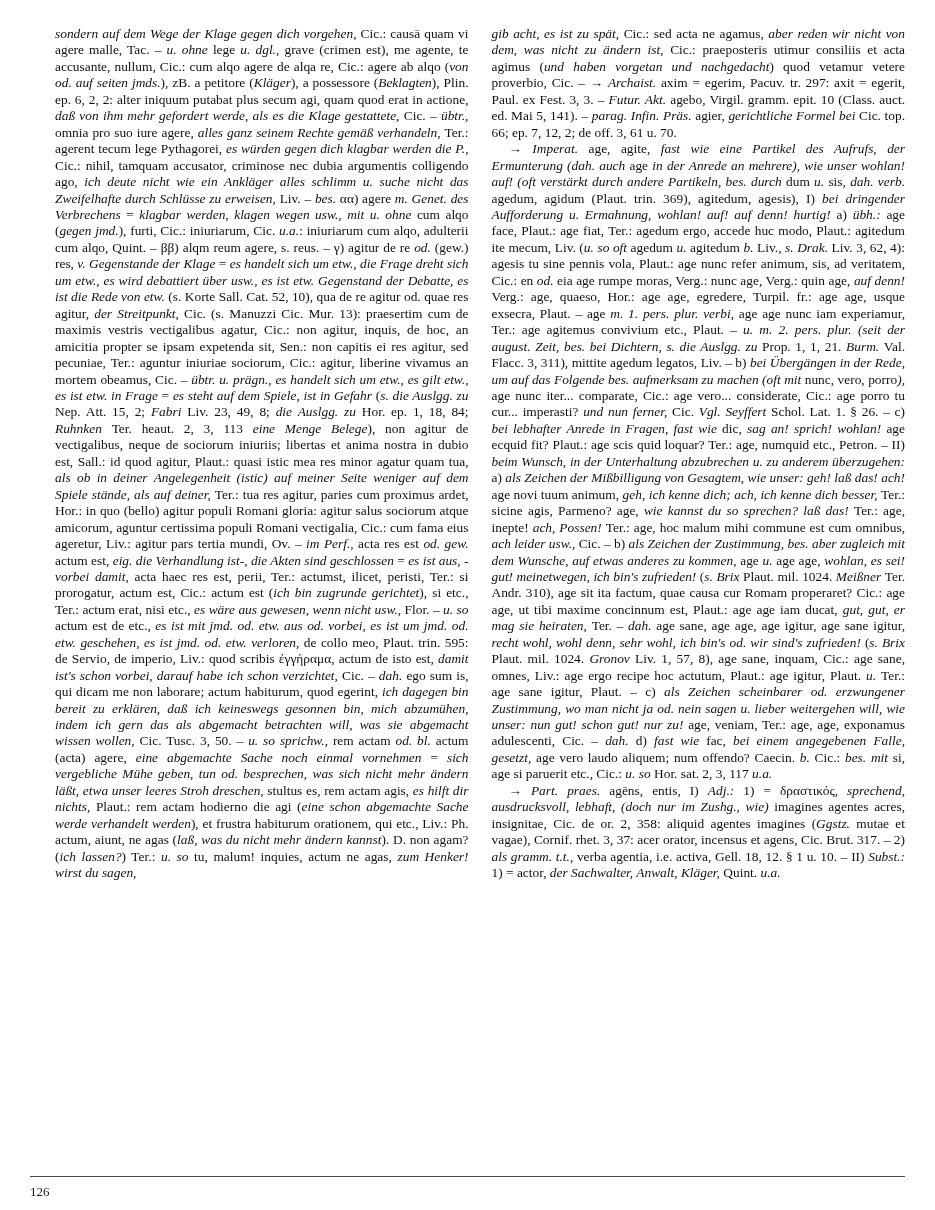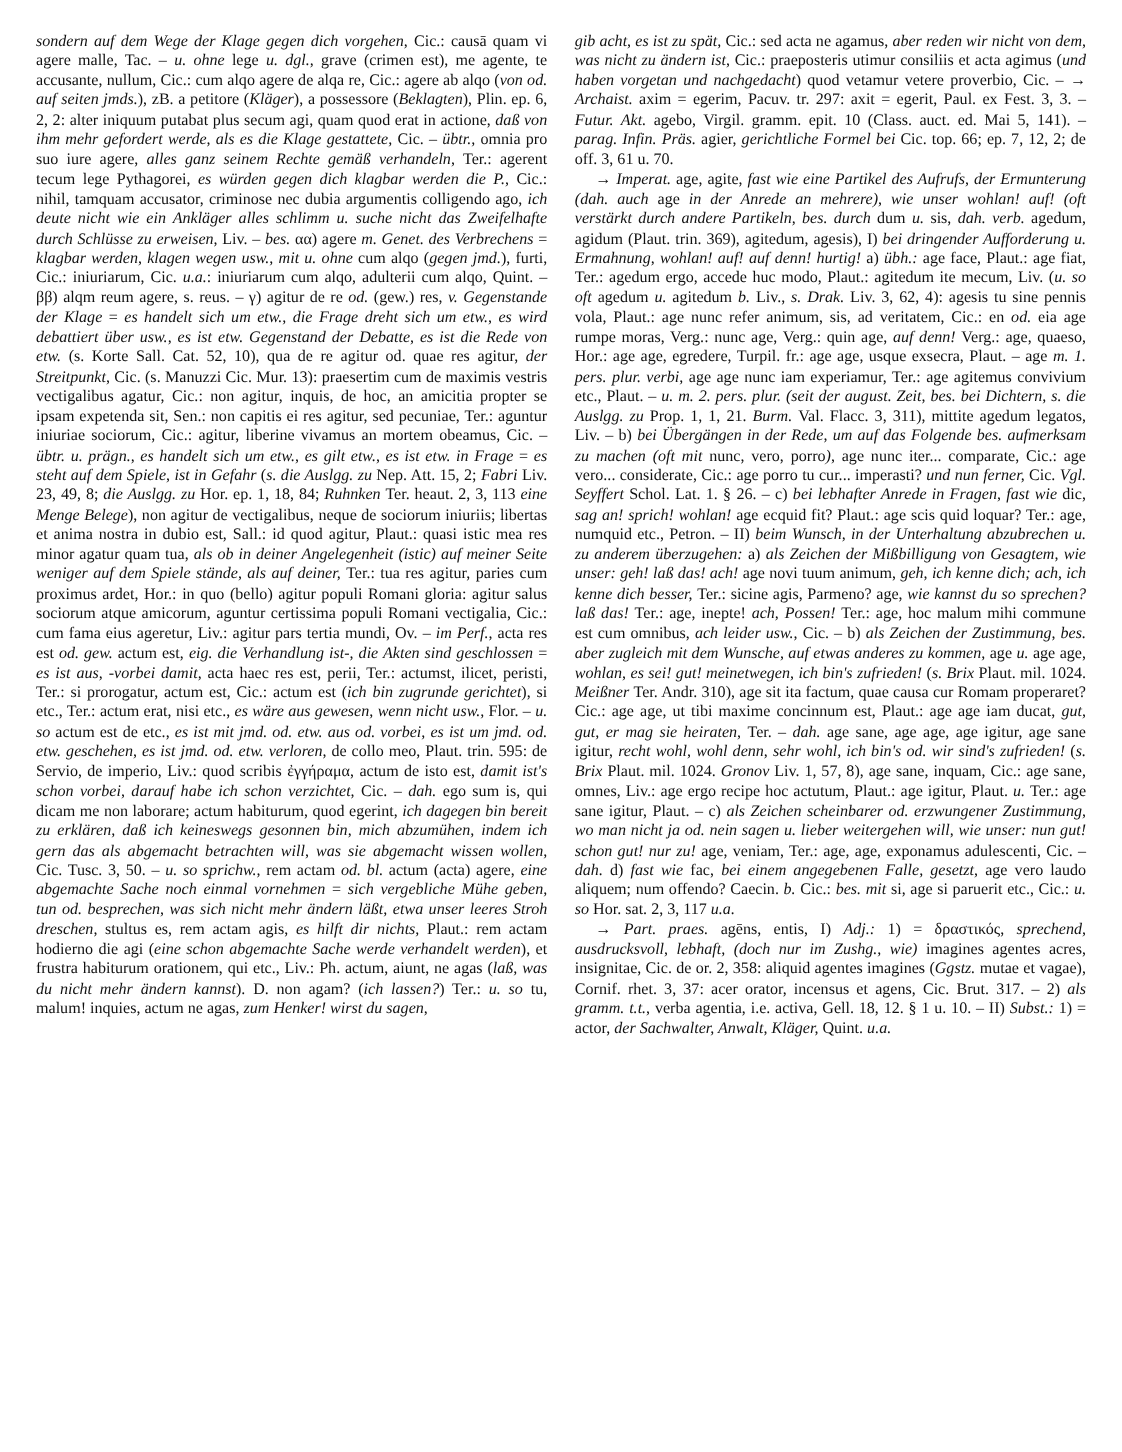--- a/index.html
+++ b/index.html
@@ -12,20 +12,21 @@
     box-sizing: border-box;
     padding: 26px 30px 52px 30px;
     overflow: hidden;
     color: #101010;
     font-family: "Liberation Serif", "DejaVu Serif", serif;
   }
   .columns {
     display: flex;
     gap: 23px;
     align-items: flex-start;
+    margin-left: 25px;
   }
   .col {
     flex: 1 1 0;
     font-size: 13.4px;
     line-height: 16.45px;
     text-align: justify;
   }
   .para { margin: 0; }
   .para.indent { text-indent: 17px; }
   .r  { font-style: normal; font-weight: 400; }
@@ -55,13 +56,17 @@
   <div class="columns">
     <div class="col">
         <p class="para"><span class="i">sondern auf dem Wege der Klage gegen dich vorgehen, </span><span class="r">Cic.: causā quam vi agere malle, Tac. – </span><span class="i">u. ohne </span><span class="r">lege </span><span class="i">u. dgl., </span><span class="r">grave (crimen est), me agente, te accusante, nullum, Cic.: cum alqo agere de alqa re, Cic.: agere ab alqo (</span><span class="i">von od. auf seiten jmds.</span><span class="r">), zB. a petitore (</span><span class="i">Kläger</span><span class="r">), a possessore (</span><span class="i">Beklagten</span><span class="r">), Plin. ep. 6, 2, 2: alter iniquum putabat plus secum agi, quam quod erat in actione, </span><span class="i">daß von ihm mehr gefordert werde, als es die Klage gestattete, </span><span class="r">Cic. – </span><span class="i">übtr., </span><span class="r">omnia pro suo iure agere, </span><span class="i">alles ganz seinem Rechte gemäß verhandeln, </span><span class="r">Ter.: agerent tecum lege Pythagorei, </span><span class="i">es würden gegen dich klagbar werden die P., </span><span class="r">Cic.: nihil, tamquam accusator, criminose nec dubia argumentis colligendo ago, </span><span class="i">ich deute nicht wie ein Ankläger alles schlimm u. suche nicht das Zweifelhafte durch Schlüsse zu erweisen, </span><span class="r">Liv. – </span><span class="i">bes. </span><span class="r">αα) agere </span><span class="i">m. Genet. des Verbrechens </span><span class="r">= </span><span class="bi">klagbar werden, klagen </span><span class="i">wegen usw., mit u. ohne </span><span class="r">cum alqo (</span><span class="i">gegen jmd.</span><span class="r">), furti, Cic.: iniuriarum, Cic. </span><span class="i">u.a.</span><span class="r">: iniuriarum cum alqo, adulterii cum alqo, Quint. – ββ) alqm reum agere, s. reus. – γ) agitur de re </span><span class="i">od. </span><span class="r">(gew.) res, </span><span class="i">v. Gegenstande der Klage </span><span class="r">= </span><span class="bi">es handelt sich um </span><span class="i">etw., </span><span class="bi">die Frage dreht sich um </span><span class="i">etw., </span><span class="bi">es wird debattiert über </span><span class="i">usw., </span><span class="bi">es ist </span><span class="i">etw. </span><span class="bi">Gegenstand der Debatte, es ist die Rede von </span><span class="i">etw. </span><span class="r">(s. Korte Sall. Cat. 52, 10), qua de re agitur od. quae res agitur, </span><span class="i">der Streitpunkt, </span><span class="r">Cic. (s. Manuzzi Cic. Mur. 13): praesertim cum de maximis vestris vectigalibus agatur, Cic.: non agitur, inquis, de hoc, an amicitia propter se ipsam expetenda sit, Sen.: non capitis ei res agitur, sed pecuniae, Ter.: aguntur iniuriae sociorum, Cic.: agitur, liberine vivamus an mortem obeamus, Cic. – </span><span class="i">übtr. u. prägn., </span><span class="bi">es handelt sich um </span><span class="i">etw., </span><span class="bi">es gilt </span><span class="i">etw., </span><span class="bi">es ist </span><span class="i">etw. </span><span class="bi">in Frage </span><span class="r">= </span><span class="bi">es steht auf dem Spiele, ist in Gefahr </span><span class="r">(</span><span class="i">s. die Auslgg. zu </span><span class="r">Nep. Att. 15, 2; </span><span class="i">Fabri </span><span class="r">Liv. 23, 49, 8; </span><span class="i">die Auslgg. zu </span><span class="r">Hor. ep. 1, 18, 84; </span><span class="i">Ruhnken </span><span class="r">Ter. heaut. 2, 3, 113 </span><span class="i">eine Menge Belege</span><span class="r">), non agitur de vectigalibus, neque de sociorum iniuriis; libertas et anima nostra in dubio est, Sall.: id quod agitur, Plaut.: quasi istic mea res minor agatur quam tua, </span><span class="i">als ob in deiner Angelegenheit (istic) auf meiner Seite weniger auf dem Spiele stände, als auf deiner, </span><span class="r">Ter.: tua res agitur, paries cum proximus ardet, Hor.: in quo (bello) agitur populi Romani gloria: agitur salus sociorum atque amicorum, aguntur certissima populi Romani vectigalia, Cic.: cum fama eius ageretur, Liv.: agitur pars tertia mundi, Ov. – </span><span class="i">im Perf., </span><span class="r">acta res est </span><span class="i">od. gew. </span><span class="r">actum est, </span><span class="i">eig. die Verhandlung ist-, die Akten sind geschlossen </span><span class="r">= </span><span class="bi">es ist aus, -vorbei damit, </span><span class="r">acta haec res est, perii, Ter.: actumst, ilicet, peristi, Ter.: si prorogatur, actum est, Cic.: actum est (</span><span class="i">ich bin zugrunde gerichtet</span><span class="r">), si etc., Ter.: actum erat, nisi etc., </span><span class="i">es wäre aus gewesen, wenn nicht usw., </span><span class="r">Flor. – </span><span class="i">u. so </span><span class="r">actum est de etc., </span><span class="bi">es ist mit </span><span class="i">jmd. od. etw. </span><span class="bi">aus </span><span class="i">od. </span><span class="bi">vorbei, es ist um </span><span class="i">jmd. od. etw. </span><span class="bi">geschehen, es ist </span><span class="i">jmd. od. etw. </span><span class="bi">verloren, </span><span class="r">de collo meo, Plaut. trin. 595: de Servio, de imperio, Liv.: quod scribis ἐγγήραμα, actum de isto est, </span><span class="i">damit ist's schon vorbei, darauf habe ich schon verzichtet, </span><span class="r">Cic. – </span><span class="i">dah. </span><span class="r">ego sum is, qui dicam me non laborare; actum habiturum, quod egerint, </span><span class="i">ich dagegen bin bereit zu erklären, daß ich keineswegs gesonnen bin, mich abzumühen, indem ich gern das als abgemacht betrachten will, was sie abgemacht wissen wollen, </span><span class="r">Cic. Tusc. 3, 50. – </span><span class="i">u. so sprichw., </span><span class="r">rem actam </span><span class="i">od. bl. </span><span class="r">actum (acta) agere, </span><span class="i">eine abgemachte Sache noch einmal vornehmen </span><span class="r">= </span><span class="bi">sich vergebliche Mühe geben, tun </span><span class="i">od. </span><span class="bi">besprechen, was sich nicht mehr ändern läßt, </span><span class="i">etwa unser </span><span class="bi">leeres Stroh dreschen, </span><span class="r">stultus es, rem actam agis, </span><span class="i">es hilft dir nichts, </span><span class="r">Plaut.: rem actam hodierno die agi (</span><span class="i">eine schon abgemachte Sache werde verhandelt werden</span><span class="r">), et frustra habiturum orationem, qui etc., Liv.: Ph. actum, aiunt, ne agas (</span><span class="i">laß, was du nicht mehr ändern kannst</span><span class="r">). D. non agam? (</span><span class="i">ich lassen?</span><span class="r">) Ter.: </span><span class="i">u. so </span><span class="r">tu, malum! inquies, actum ne agas, </span><span class="i">zum Henker! wirst du sagen,</span></p>
       </div>
     <div class="col">
         <p class="para"><span class="i">gib acht, es ist zu spät, </span><span class="r">Cic.: sed acta ne agamus, </span><span class="i">aber reden wir nicht von dem, was nicht zu ändern ist, </span><span class="r">Cic.: praeposteris utimur consiliis et acta agimus (</span><span class="i">und haben vorgetan und nachgedacht</span><span class="r">) quod vetamur vetere proverbio, Cic. – → </span><span class="i">Archaist. </span><span class="r">axim = egerim, Pacuv. tr. 297: axit = egerit, Paul. ex Fest. 3, 3. – </span><span class="i">Futur. Akt. </span><span class="r">agebo, Virgil. gramm. epit. 10 (Class. auct. ed. Mai 5, 141). – </span><span class="i">parag. Infin. Präs. </span><span class="r">agier, </span><span class="i">gerichtliche Formel bei </span><span class="r">Cic. top. 66; ep. 7, 12, 2; de off. 3, 61 u. 70.</span></p>
         <p class="para indent"><span class="r">→ </span><span class="i">Imperat. </span><span class="b">age, agite, </span><span class="i">fast wie eine Partikel des Aufrufs, der Ermunterung (dah. auch </span><span class="r">age </span><span class="i">in der Anrede an mehrere), wie unser </span><span class="bi">wohlan! auf! </span><span class="i">(oft verstärkt durch andere Partikeln, bes. durch </span><span class="r">dum </span><span class="i">u. </span><span class="r">sis, </span><span class="i">dah. verb. </span><span class="r">agedum, agidum (Plaut. trin. 369), agitedum, agesis), I) </span><span class="i">bei dringender Aufforderung u. Ermahnung, </span><span class="bi">wohlan! auf! auf denn! hurtig! </span><span class="r">a) </span><span class="i">übh.: </span><span class="r">age face, Plaut.: age fiat, Ter.: agedum ergo, accede huc modo, Plaut.: agitedum ite mecum, Liv. (</span><span class="i">u. so oft </span><span class="r">agedum </span><span class="i">u. </span><span class="r">agitedum </span><span class="i">b. </span><span class="r">Liv., </span><span class="i">s. Drak. </span><span class="r">Liv. 3, 62, 4): agesis tu sine pennis vola, Plaut.: age nunc refer animum, sis, ad veritatem, Cic.: en </span><span class="i">od. </span><span class="r">eia age rumpe moras, Verg.: nunc age, Verg.: quin age, </span><span class="i">auf denn! </span><span class="r">Verg.: age, quaeso, Hor.: age age, egredere, Turpil. fr.: age age, usque exsecra, Plaut. – age </span><span class="i">m. 1. pers. plur. verbi, </span><span class="r">age age nunc iam experiamur, Ter.: age agitemus convivium etc., Plaut. – </span><span class="i">u. m. 2. pers. plur. (seit der august. Zeit, bes. bei Dichtern, s. die Auslgg. zu </span><span class="r">Prop. 1, 1, 21. </span><span class="i">Burm. </span><span class="r">Val. Flacc. 3, 311), mittite agedum legatos, Liv. – b) </span><span class="i">bei Übergängen in der Rede, um auf das Folgende bes. aufmerksam zu machen (oft mit </span><span class="r">nunc, vero, porro</span><span class="i">), </span><span class="r">age nunc iter... comparate, Cic.: age vero... considerate, Cic.: age porro tu cur... imperasti? </span><span class="i">und nun ferner, </span><span class="r">Cic. </span><span class="i">Vgl. Seyffert </span><span class="r">Schol. Lat. 1. § 26. – c) </span><span class="i">bei lebhafter Anrede in Fragen, fast wie </span><span class="r">dic, </span><span class="bi">sag an! sprich! wohlan! </span><span class="r">age ecquid fit? Plaut.: age scis quid loquar? Ter.: age, numquid etc., Petron. – II) </span><span class="i">beim Wunsch, in der Unterhaltung abzubrechen u. zu anderem überzugehen: </span><span class="r">a) </span><span class="i">als Zeichen der Mißbilligung von Gesagtem, wie unser: </span><span class="bi">geh! laß das! ach! </span><span class="r">age novi tuum animum, </span><span class="i">geh, ich kenne dich; ach, ich kenne dich besser, </span><span class="r">Ter.: sicine agis, Parmeno? age, </span><span class="i">wie kannst du so sprechen? laß das! </span><span class="r">Ter.: age, inepte! </span><span class="i">ach, Possen! </span><span class="r">Ter.: age, hoc malum mihi commune est cum omnibus, </span><span class="i">ach leider usw., </span><span class="r">Cic. – b) </span><span class="i">als Zeichen der Zustimmung, bes. aber zugleich mit dem Wunsche, auf etwas anderes zu kommen, </span><span class="r">age </span><span class="i">u. </span><span class="r">age age, </span><span class="bi">wohlan, es sei! gut! meinetwegen, ich bin's zufrieden! </span><span class="r">(</span><span class="i">s. Brix </span><span class="r">Plaut. mil. 1024. </span><span class="i">Meißner </span><span class="r">Ter. Andr. 310), age sit ita factum, quae causa cur Romam properaret? Cic.: age age, ut tibi maxime concinnum est, Plaut.: age age iam ducat, </span><span class="i">gut, gut, er mag sie heiraten, </span><span class="r">Ter. – </span><span class="i">dah. </span><span class="r">age sane, age age, age igitur, age sane igitur, </span><span class="bi">recht wohl, wohl denn, sehr wohl, ich bin's </span><span class="i">od. </span><span class="bi">wir sind's zufrieden! </span><span class="r">(</span><span class="i">s. Brix </span><span class="r">Plaut. mil. 1024. </span><span class="i">Gronov </span><span class="r">Liv. 1, 57, 8), age sane, inquam, Cic.: age sane, omnes, Liv.: age ergo recipe hoc actutum, Plaut.: age igitur, Plaut. </span><span class="i">u. </span><span class="r">Ter.: age sane igitur, Plaut. – c) </span><span class="i">als Zeichen scheinbarer od. erzwungener Zustimmung, wo man nicht ja od. nein sagen u. lieber weitergehen will, wie unser: </span><span class="bi">nun gut! schon gut! nur zu! </span><span class="r">age, veniam, Ter.: age, age, exponamus adulescenti, Cic. – </span><span class="i">dah. </span><span class="r">d) </span><span class="i">fast wie </span><span class="r">fac, </span><span class="i">bei einem angegebenen Falle, </span><span class="bi">gesetzt, </span><span class="r">age vero laudo aliquem; num offendo? Caecin. </span><span class="i">b. </span><span class="r">Cic.: </span><span class="i">bes. mit </span><span class="r">si, age si paruerit etc., Cic.: </span><span class="i">u. so </span><span class="r">Hor. sat. 2, 3, 117 </span><span class="i">u.a.</span></p>
         <p class="para indent"><span class="r">→ </span><span class="i">Part. praes. </span><span class="b">agēns, </span><span class="r">entis, I) </span><span class="i">Adj.: </span><span class="r">1) = δραστικός, </span><span class="bi">sprechend, ausdrucksvoll, lebhaft, </span><span class="i">(doch nur im Zushg., wie) </span><span class="r">imagines agentes acres, insignitae, Cic. de or. 2, 358: aliquid agentes imagines (</span><span class="i">Ggstz. </span><span class="r">mutae et vagae), Cornif. rhet. 3, 37: acer orator, incensus et agens, Cic. Brut. 317. – 2) </span><span class="i">als gramm. t.t., </span><span class="r">verba agentia, i.e. activa, Gell. 18, 12. § 1 u. 10. – II) </span><span class="i">Subst.: </span><span class="r">1) = actor, </span><span class="i">der </span><span class="bi">Sachwalter, Anwalt, Kläger, </span><span class="r">Quint. </span><span class="i">u.a.</span></p>
       </div>
   </div>
+  <div class="footer">
+    <hr class="footer-rule">
+    <span class="page-number">126</span>
+  </div>
 </div>
 
 </body></html>

